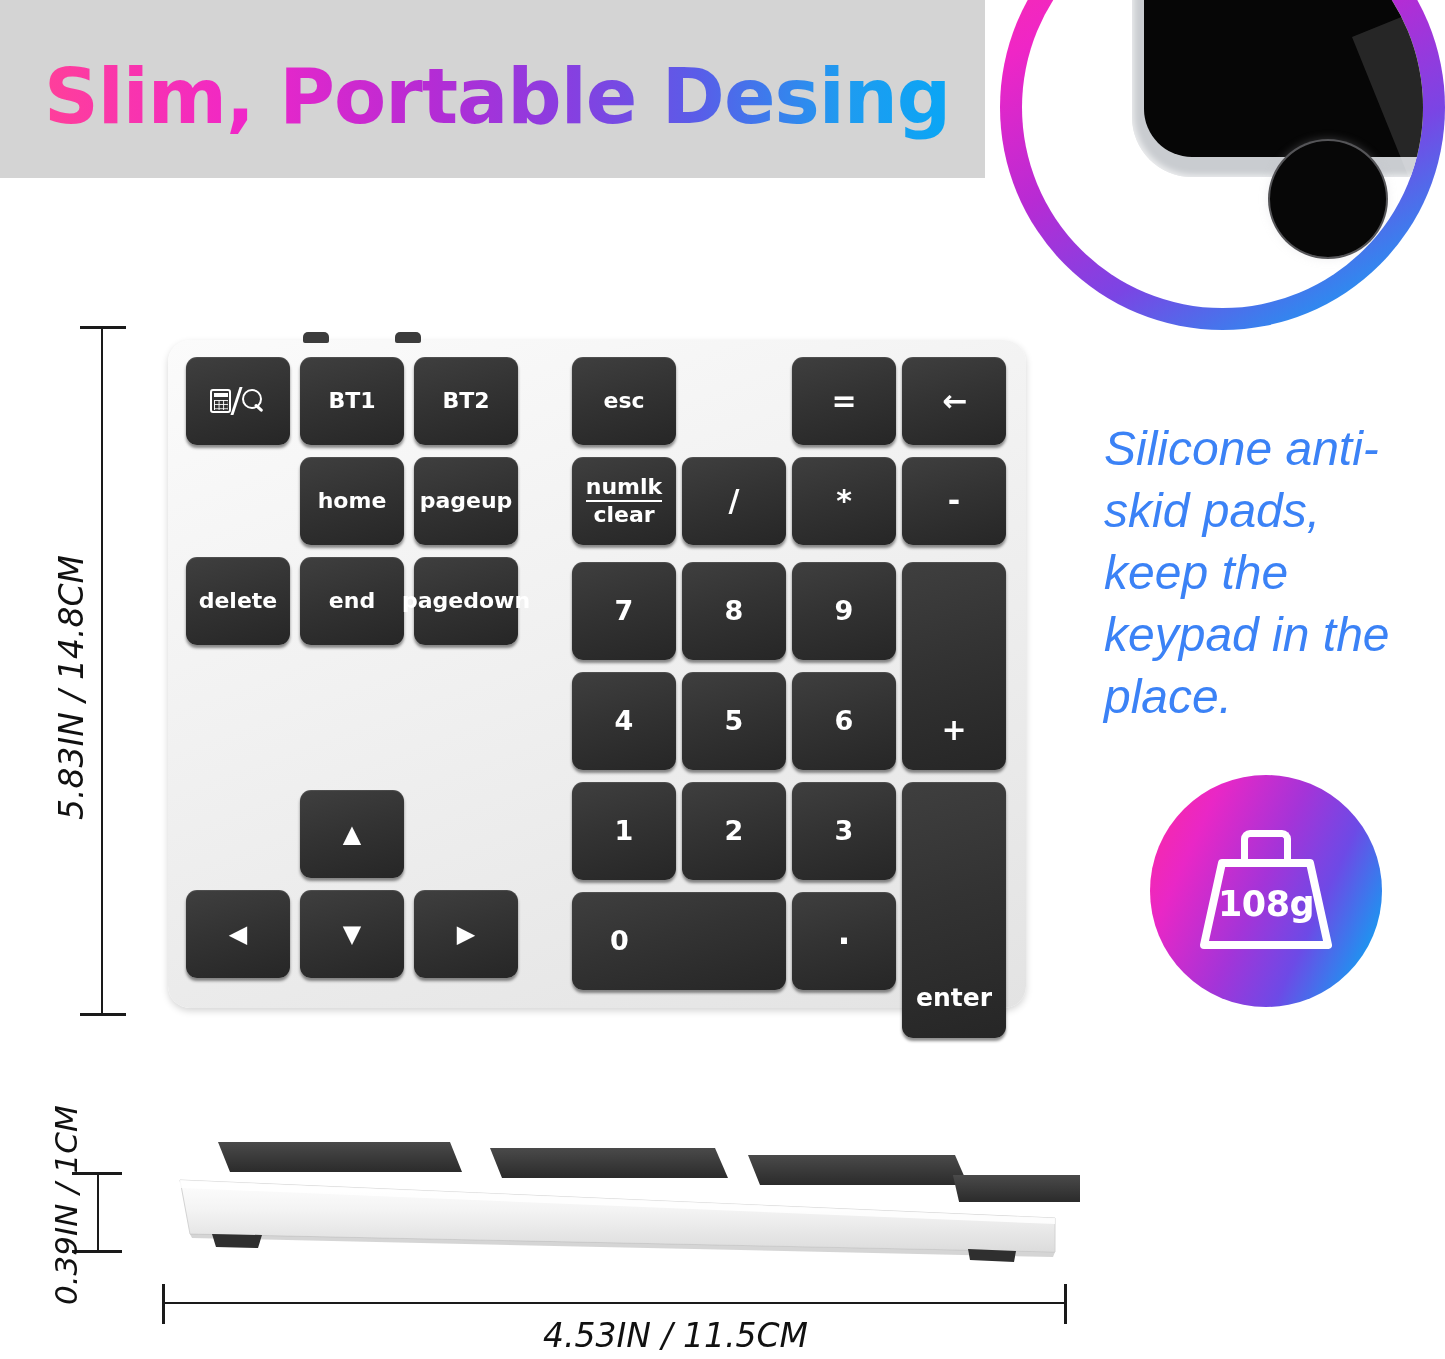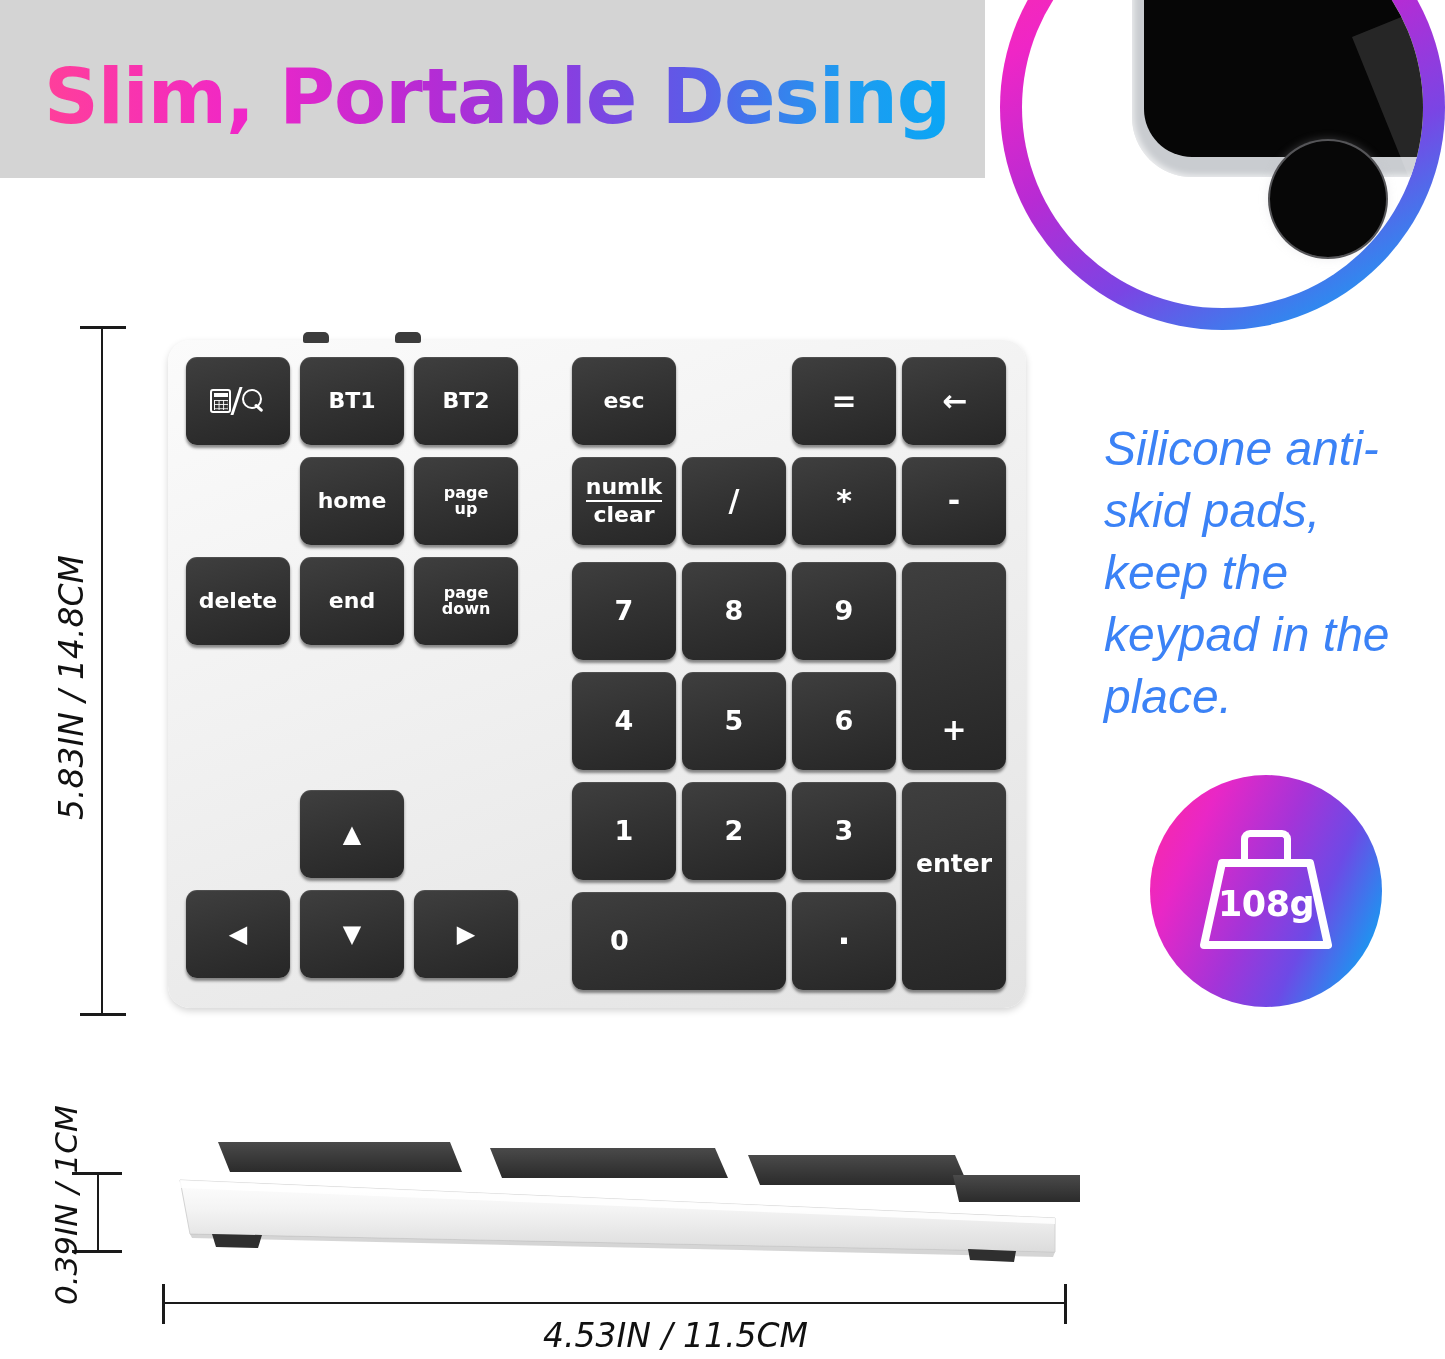--- a/index.html
+++ b/index.html
@@ -115,22 +115,21 @@
     line-height:1.02;
     text-align:center;
     user-select:none;
   }
   .key .lbl { pointer-events:none; }
   .key.small { font-size:22px; }
   .key.glyph { font-size:30px; }
   .key.num { font-size:27px; }
 
   .key.two-line {
-    flex-direction:column;
-    font-size:16px;
+    font-size:22px;
   }
   .key.numlk {
     flex-direction:column;
     font-size:22px;
   }
   .key.numlk .top-part {
     border-bottom:2px solid #ffffff;
     padding-bottom:1px;
     margin-bottom:2px;
   }
@@ -368,21 +367,21 @@
 
   <div class="key num" style="left:404px; top:442px; width:104px; height:98px;">
     <span class="lbl">1</span>
   </div>
   <div class="key num" style="left:514px; top:442px; width:104px; height:98px;">
     <span class="lbl">2</span>
   </div>
   <div class="key num" style="left:624px; top:442px; width:104px; height:98px;">
     <span class="lbl">3</span>
   </div>
-  <div class="key small" style="left:734px; top:442px; width:104px; height:208px; align-items:center; padding-bottom:44px; font-size:25px;">
+  <div class="key small" style="left:734px; top:442px; width:104px; height:256px; align-items:flex-end; padding-bottom:28px; font-size:25px;">
     <span class="lbl">enter</span>
   </div>
 
   <div class="key num" style="left:404px; top:552px; width:214px; height:98px; justify-content:flex-start; padding-left:38px;">
     <span class="lbl">0</span>
   </div>
   <div class="key glyph" style="left:624px; top:552px; width:104px; height:98px; font-size:34px;">
     <span class="lbl">·</span>
   </div>
 </div>

